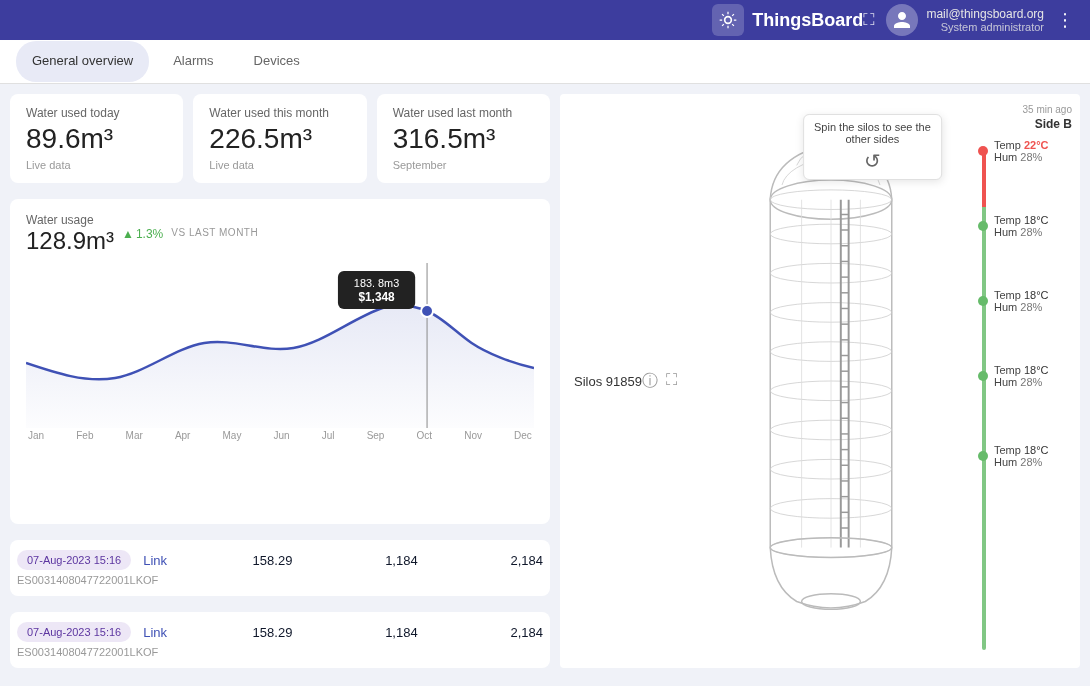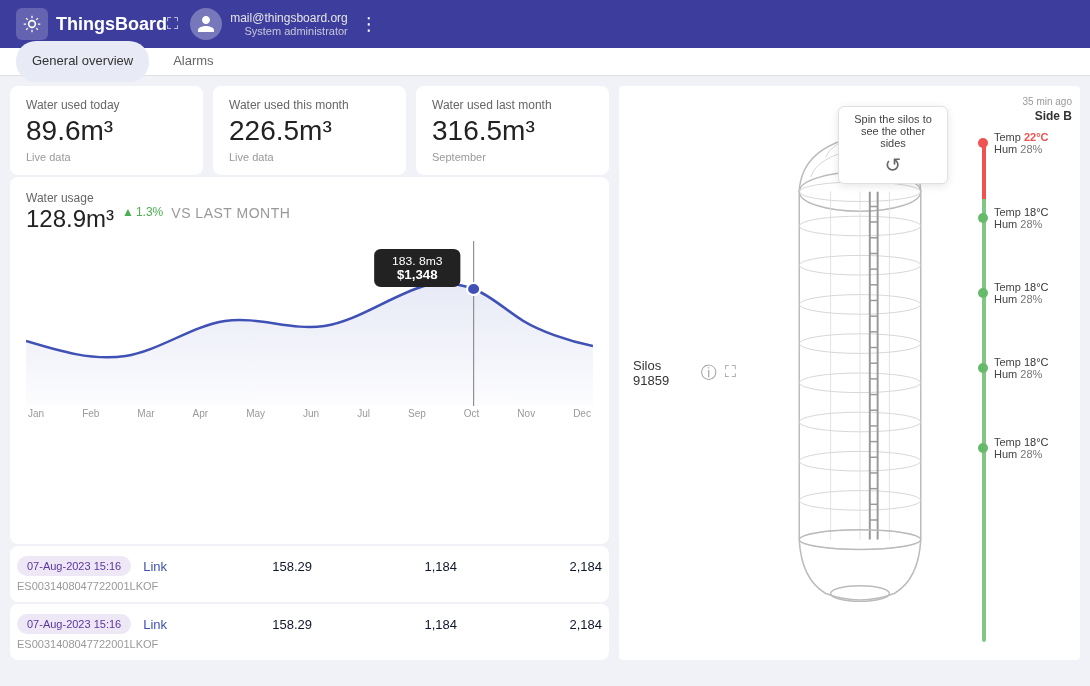--- a/index.html
+++ b/index.html
@@ -1,24 +1,24 @@
 <!DOCTYPE html>
 <html><head>
   <meta charset="utf-8">
   <style>
     * { box-sizing: border-box; margin: 0; padding: 0; }
     body { font-family: 'Segoe UI', Arial, sans-serif; background: #f0f2f8; width: 1090px; height: 686px; overflow: hidden; }
 
     
     .header {
       background: #3d3d9e;
-      height: 48px;
-      display: flex;
-      align-items: center;
-      justify-content: flex-start;
+      height: 40px;
+      display: flex;
+      align-items: center;
+      justify-content: flex-end;
       padding: 15px 16px;
     }
     .header-logo {
       display: flex;
       align-items: center;
       gap: 8px;
       color: white;
       font-size: 18px;
       font-weight: 600;
     }
@@ -60,21 +60,21 @@
     .user-role { font-size: 11px; opacity: 0.8; }
     .header-menu-icon { color: white; font-size: 18px; cursor: pointer; }
 
     
     .tabs-bar {
       background: white;
       border-bottom: 1px solid #e0e0e0;
       display: flex;
       align-items: center;
       padding: 0 16px;
-      height: 28px;
+      height: 44px;
     }
     .tab {
       padding: 12px 16px;
       font-size: 13px;
       cursor: pointer;
       color: #666;
       border-bottom: 2px solid transparent;
       margin-right: 8px;
     }
     .tab.active {
@@ -88,24 +88,24 @@
     
     .main-content {
       display: flex;
       height: calc(686px - 48px - 44px);
       padding: 10px;
       gap: 10px;
     }
 
     
     .left-panel {
-      width: 599px;
+      width: 540px;
       display: flex;
       flex-direction: column;
-      gap: 2px;
+      gap: 16px;
     }
 
     
     .metric-cards {
       display: flex;
       gap: 10px;
     }
     .metric-card {
       background: white;
       border-radius: 8px;
@@ -155,21 +155,21 @@
       color: #222;
     }
     .chart-change {
       font-size: 12px;
       color: #4caf50;
       display: flex;
       align-items: center;
       gap: 2px;
     }
     .chart-change-label {
-      font-size: 14px;
+      font-size: 10px;
       color: #999;
       letter-spacing: 0.5px;
     }
 
     
     .chart-svg-container {
       width: 100%;
       height: 165px;
     }
 
@@ -367,20 +367,23 @@
     <span class="header-menu-icon">⋮</span>
   </div>
 </header>
 
 <div class="tabs-bar">
   <div class="tab active">
     <span>General overview</span>
   </div>
   <div class="tab">
     <span>Alarms</span>
+  </div>
+  <div class="tab">
+    <span>Devices</span>
   </div>
 </div>
 
 <div class="main-content">
 
   <div class="left-panel">
 
     <div class="metric-cards">
       <div class="metric-card">
         <div class="metric-label">Water used today</div>

